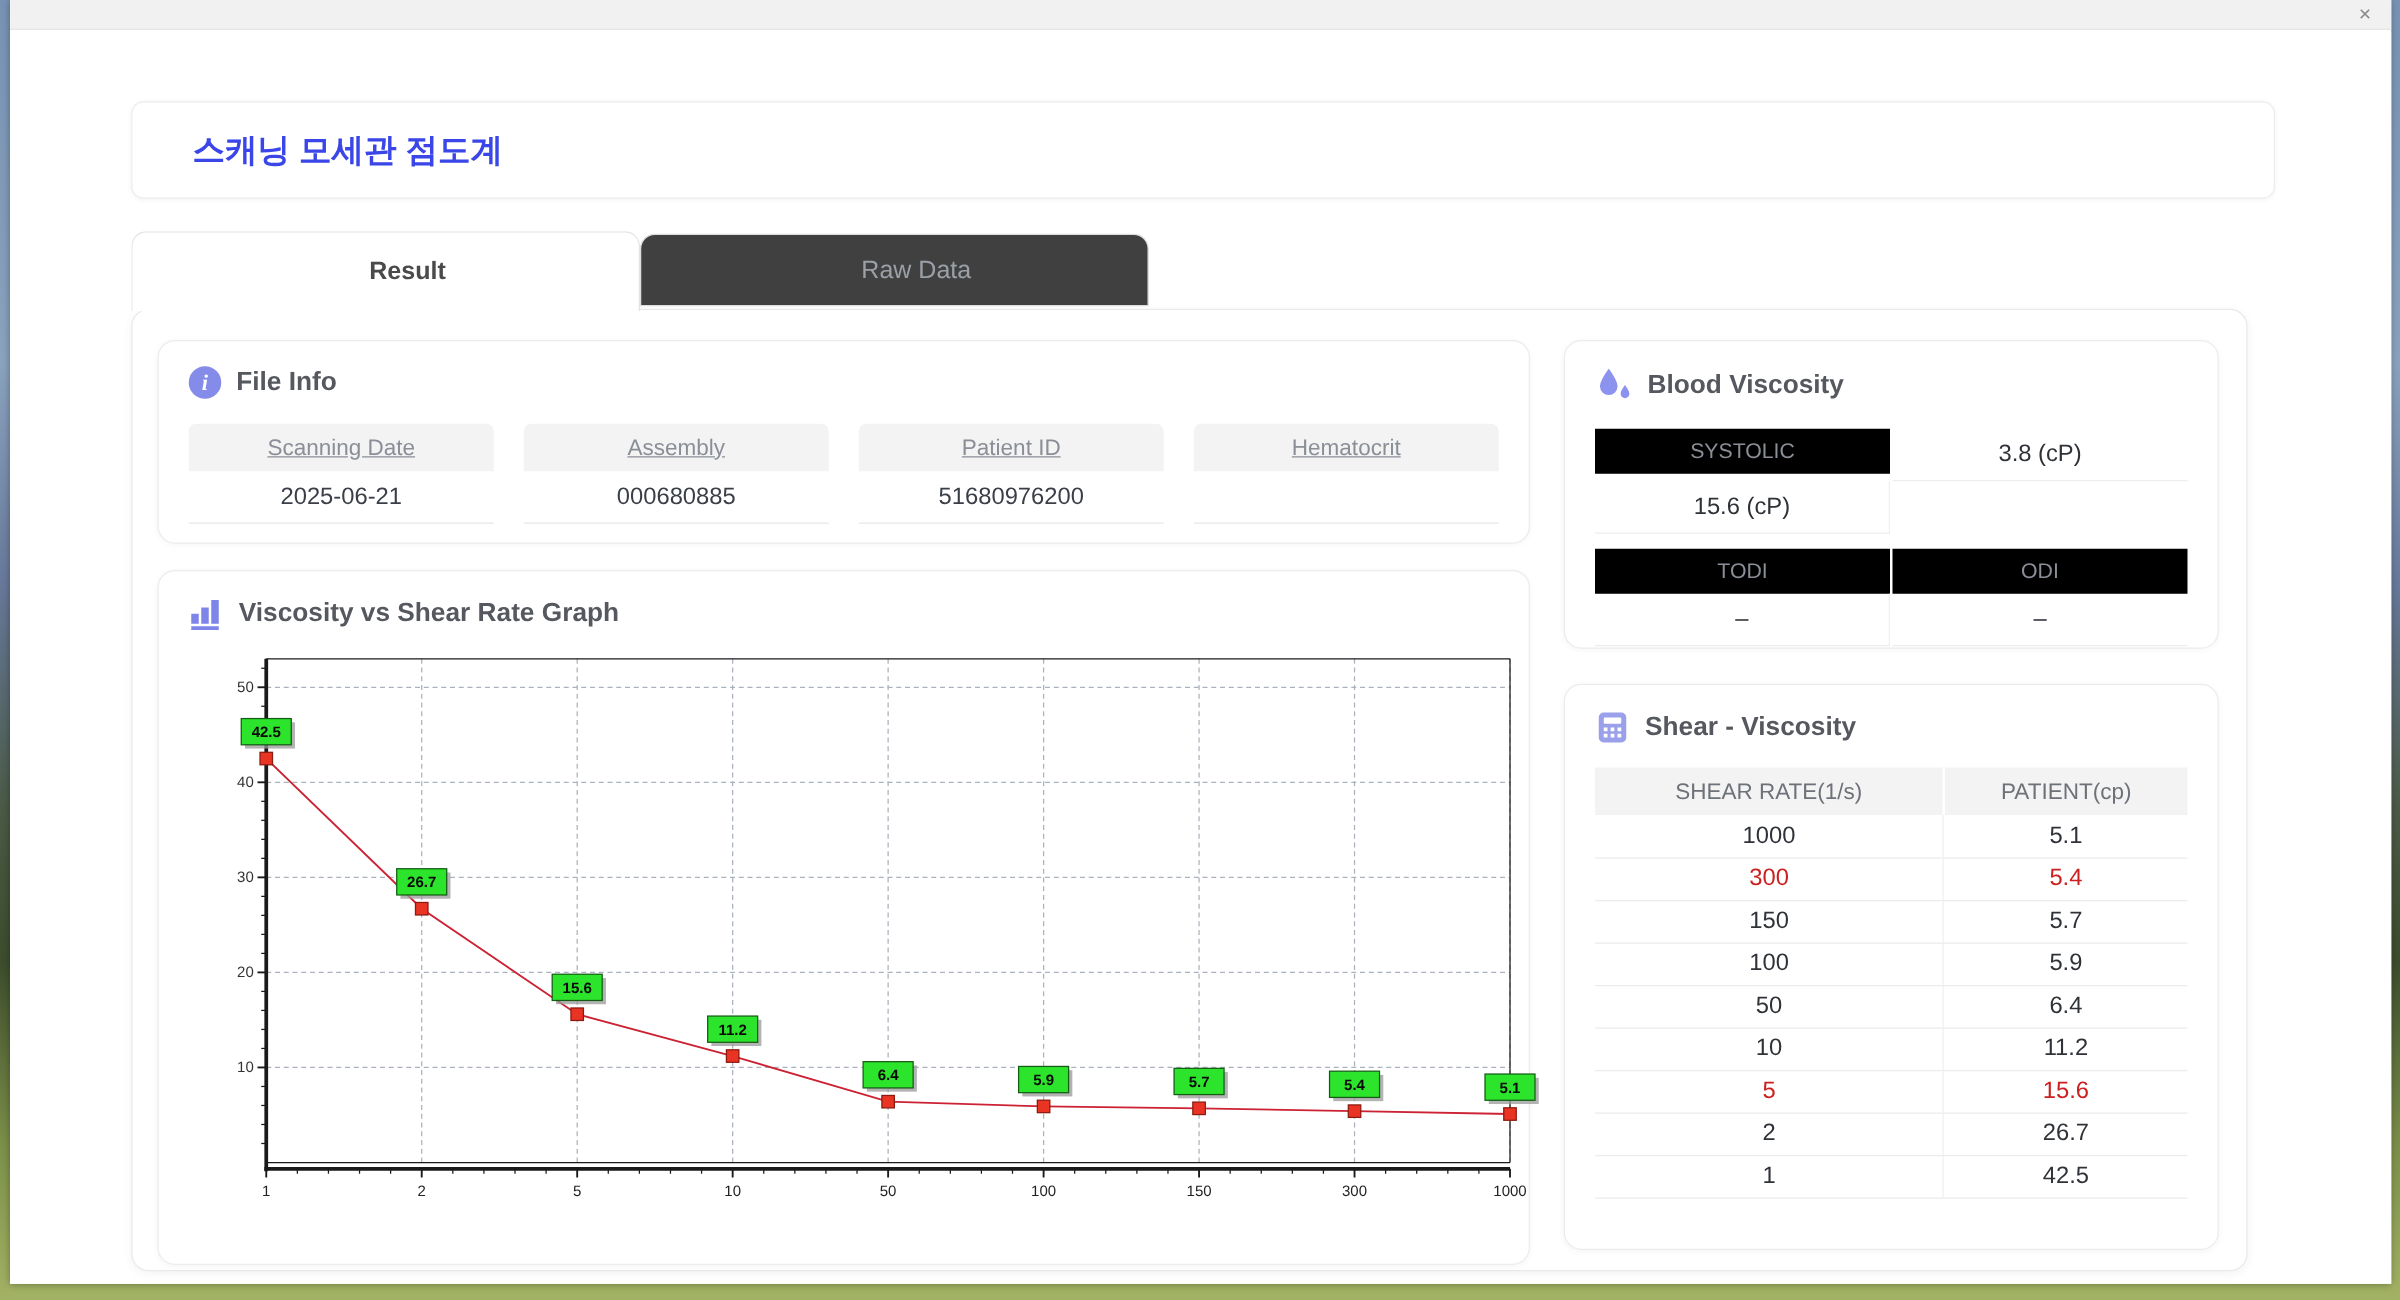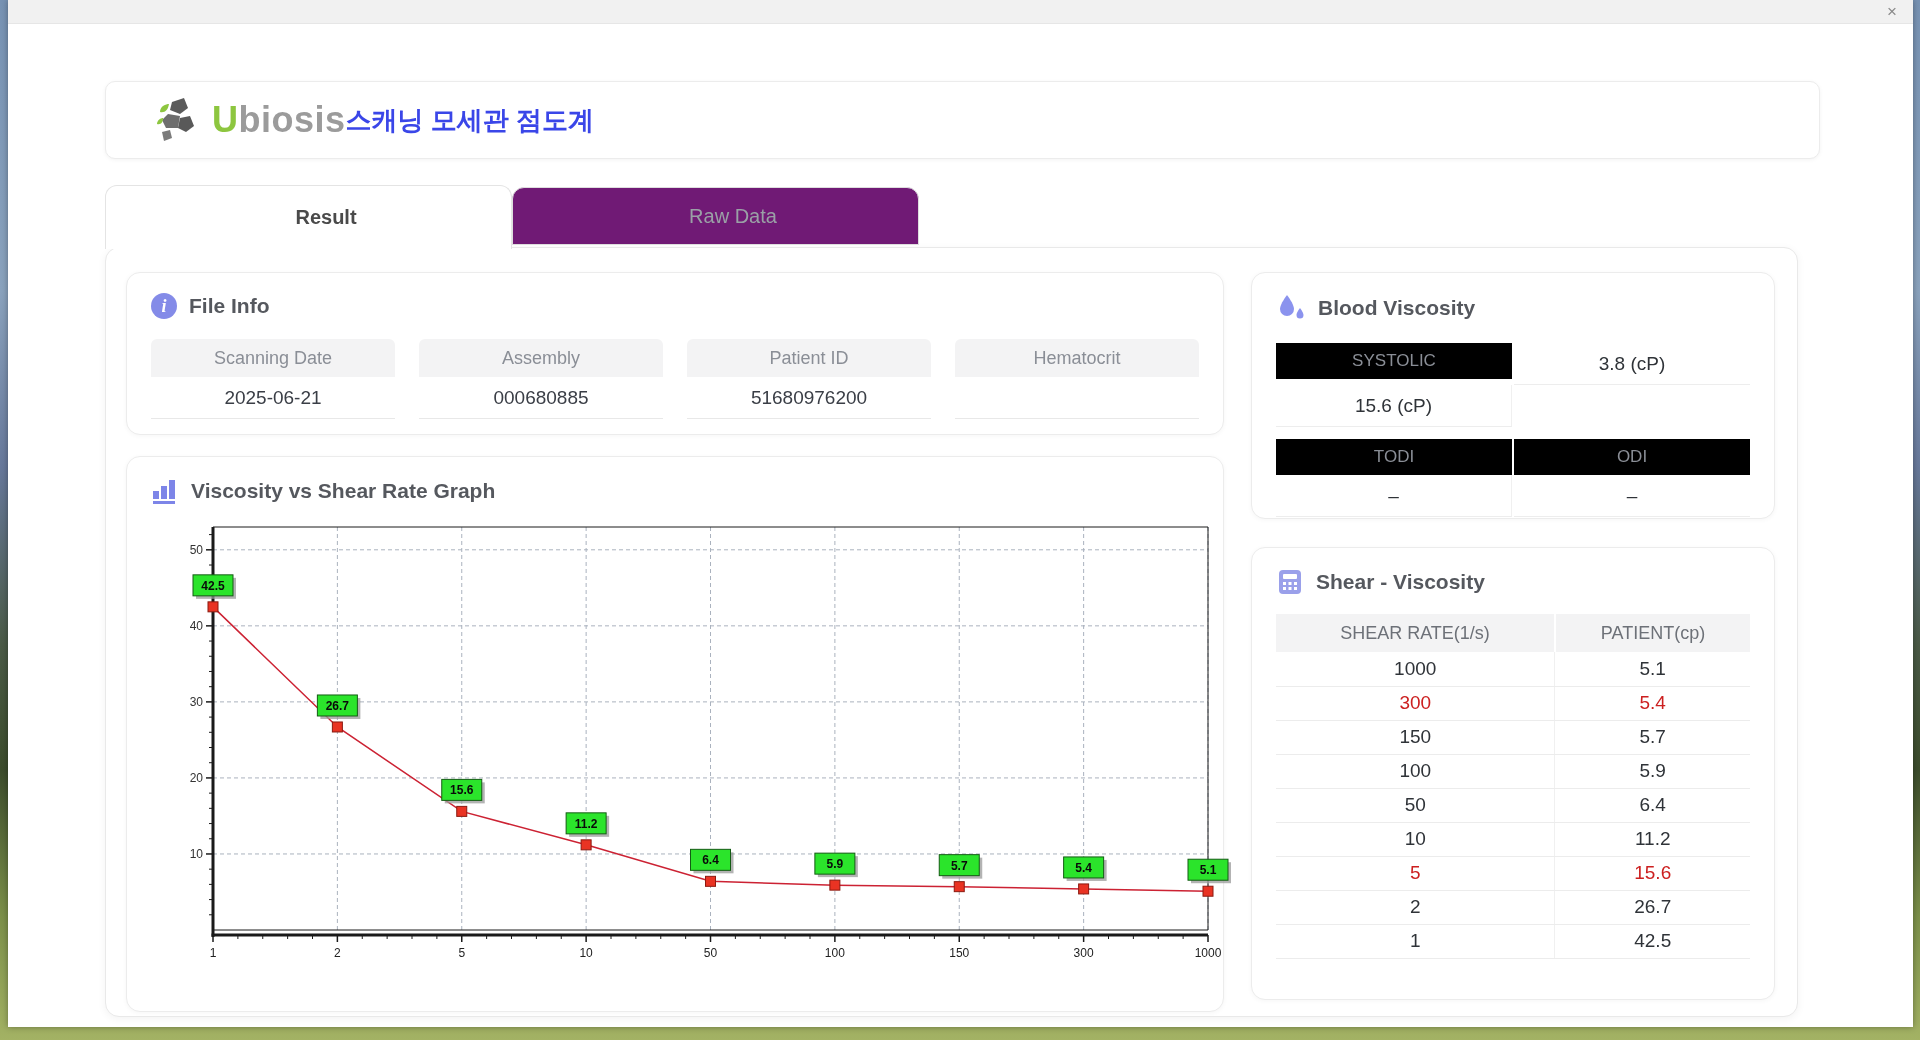--- a/index.html
+++ b/index.html
@@ -25,21 +25,21 @@
   .logo-u { color:#8dc63f; }
   .logo-rest { color:#9b9b9b; font-weight:600; }
   .app-title { color:#3a46e8; font-size:26px; font-weight:bold; }
 
   
   .tabs { display:flex; margin-top:26px; position:relative; z-index:3; }
   .tab { width:407px; height:62px; display:flex; align-items:center; justify-content:center;
     font-size:20px; border-radius:12px 12px 0 0;padding-left:35px; }
   .tab-active { background:#fff; border:1px solid #e4e4e4; border-bottom:none; color:#4a4a4a;
     font-weight:bold; height:64px; margin-bottom:-2px; }
-  .tab-inactive { background:#701a75; border:1px solid #dedede; color:#9aa0a6; height:58px;
+  .tab-inactive { background:#404040; border:1px solid #dedede; color:#9aa0a6; height:58px;
     align-self:flex-start; margin-top:2px; }
 
   
   .main-card { width:1693px; height:770px; border:1px solid #e9e9e9; border-radius:14px;
     box-shadow:0 2px 8px rgba(0,0,0,.05); background:#fff; padding:24px 22px 0 20px;
     display:flex; gap:27px; }
   .col-left { width:1098px; display:flex; flex-direction:column; gap:21px; }
   .col-right { width:545px; display:flex; flex-direction:column; gap:28px; }
   .panel { background:#fff; border:1px solid #ececec; border-radius:14px;
     box-shadow:0 1px 5px rgba(0,0,0,.04); padding:20px 24px; }
@@ -49,21 +49,21 @@
   
   .info-icon { width:26px; height:26px; border-radius:50%; background:#848be8; color:#fff;
     display:inline-flex; align-items:center; justify-content:center;
     font-family:"Liberation Serif",serif; font-style:italic; font-weight:bold; font-size:18px; }
   .icon-svg { display:inline-block; }
 
   
   .fields { display:flex; gap:24px; margin-top:20px; }
   .field { flex:1; }
   .field-label { height:38px; background:#f3f3f4; border-radius:6px 6px 0 0;
-    display:flex; align-items:center; justify-content:center; color:#8a8e96; font-size:18px; }
+    display:flex; align-items:center; justify-content:center; color:#8a8e96; font-size:18px;text-decoration:underline; }
   .field-value { height:42px; display:flex; align-items:center; justify-content:center;
     color:#3a3e46; font-size:19px; border-bottom:1px solid #e8e8e8; }
 
   
   .bv-grid { margin-top:20px; display:grid; grid-template-columns:1fr 1fr; column-gap:2px; }
   .bv-label { height:36px; background:#000000; display:flex; align-items:center; justify-content:center;
     color:#8a8e96; font-size:17px; }
   .bv-value { height:42px; display:flex; align-items:center; justify-content:center;
     color:#2f3338; font-size:19px; border-bottom:1px solid #ededed; border-right:1px solid #f0f0f0; }
   .bv-value:nth-child(even){ border-right:none; }
@@ -86,31 +86,20 @@
 <body>
 
 <div class="window">
   <div class="titlebar">
     <span class="close-btn">×</span>
   </div>
 
   <div class="content">
 
     <div class="header-card">
-      <div class="logo">
-        <svg class="icon-svg" width="52" height="52" viewBox="0 0 52 52">
-          <polygon points="18,8 30,4 34,14 26,20 16,16" fill="#5b5b5b"></polygon>
-          <polygon points="14,20 26,22 24,34 12,34 8,26" fill="#6e6e6e"></polygon>
-          <polygon points="26,24 36,22 40,32 32,38 24,34" fill="#595959"></polygon>
-          <polygon points="8,38 16,36 18,44 10,47" fill="#7b7b7b"></polygon>
-          <path d="M6,18 C6,12 12,10 15,10 C14,16 11,19 6,18 Z" fill="#8dc63f"></path>
-          <path d="M3,30 C3,26 7,24 9,24 C9,28 7,31 3,30 Z" fill="#8dc63f"></path>
-        </svg>
-        <span class="logo-text"><span class="logo-u">U</span><span class="logo-rest">biosis</span></span>
-      </div>
       <div class="app-title">스캐닝 모세관 점도계</div>
     </div>
 
     <div class="tabs">
       <div class="tab tab-active">Result</div>
       <div class="tab tab-inactive">Raw Data</div>
     </div>
 
     <div class="main-card">
 

